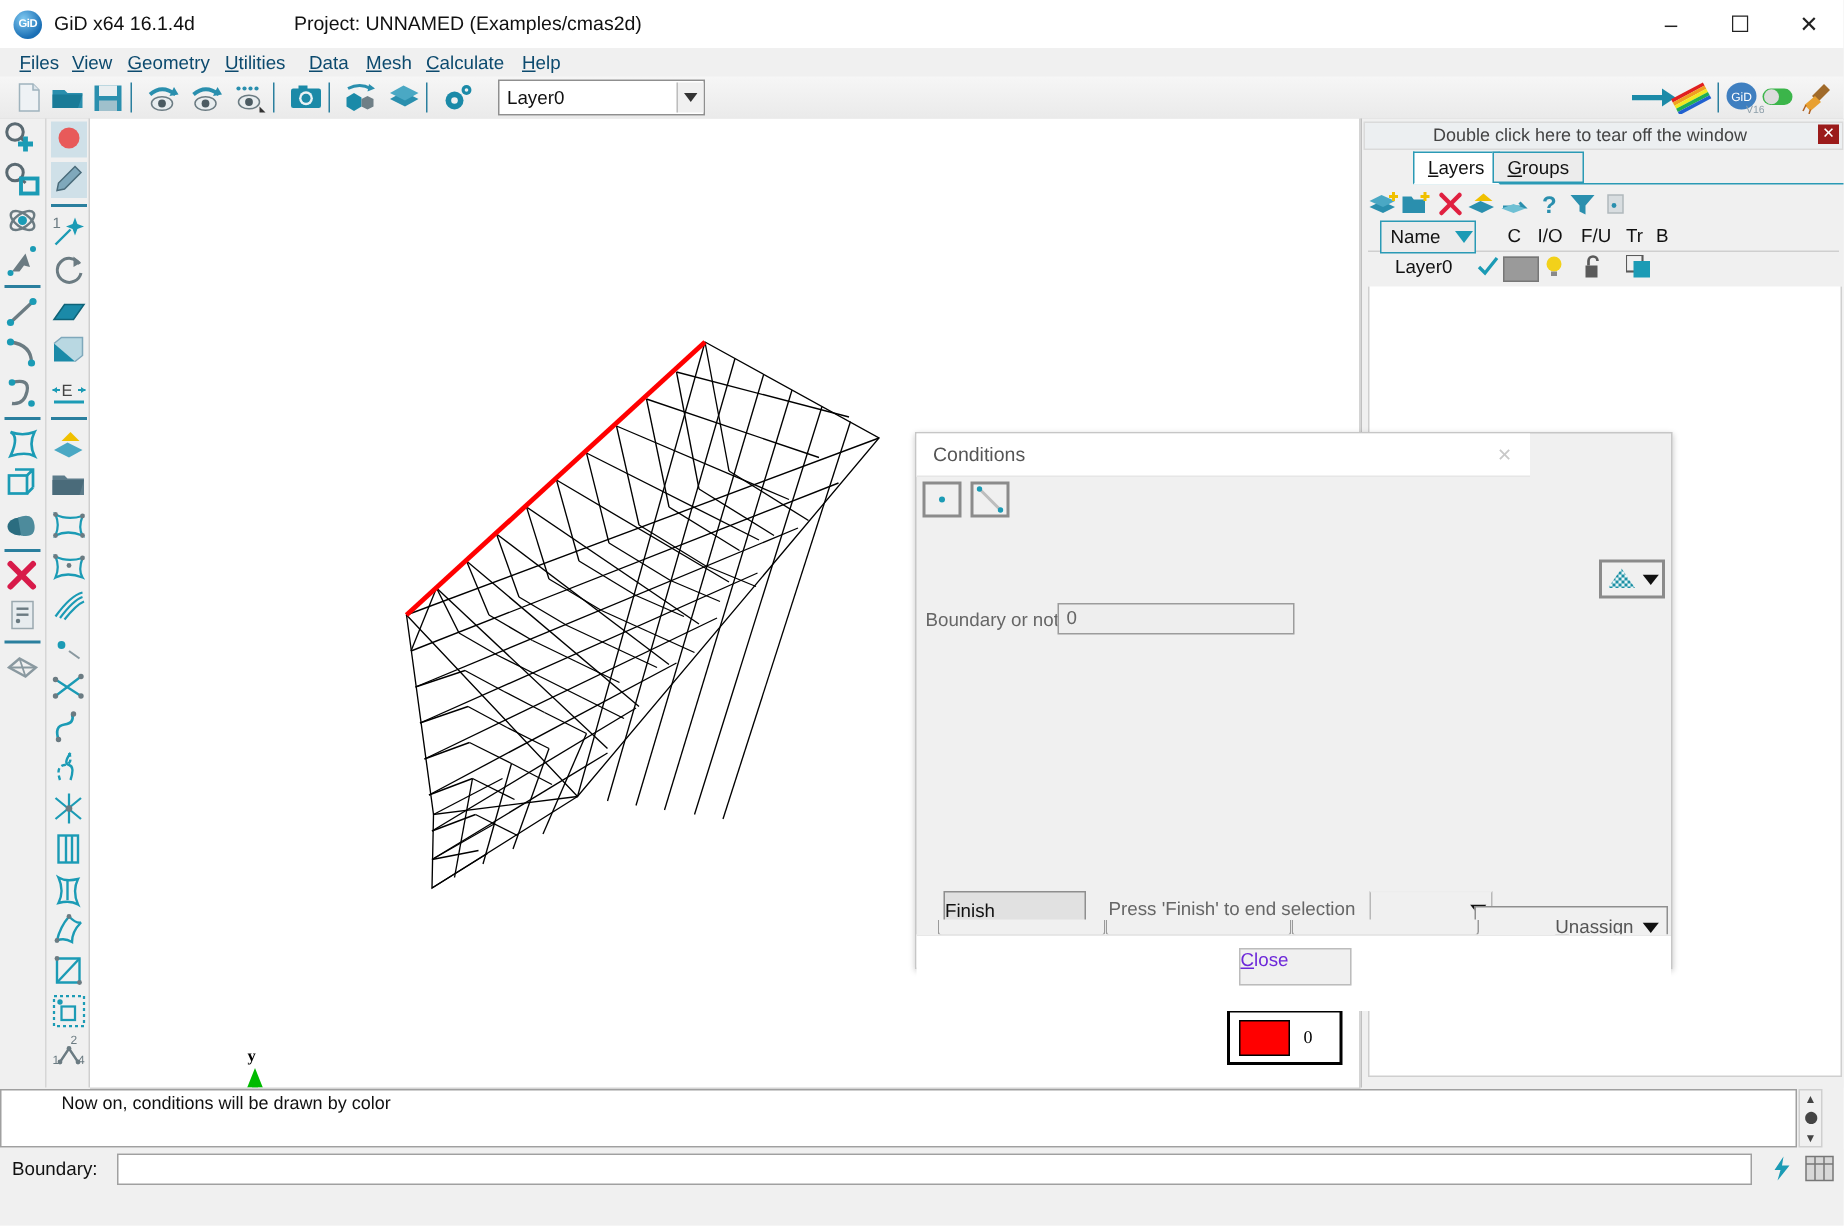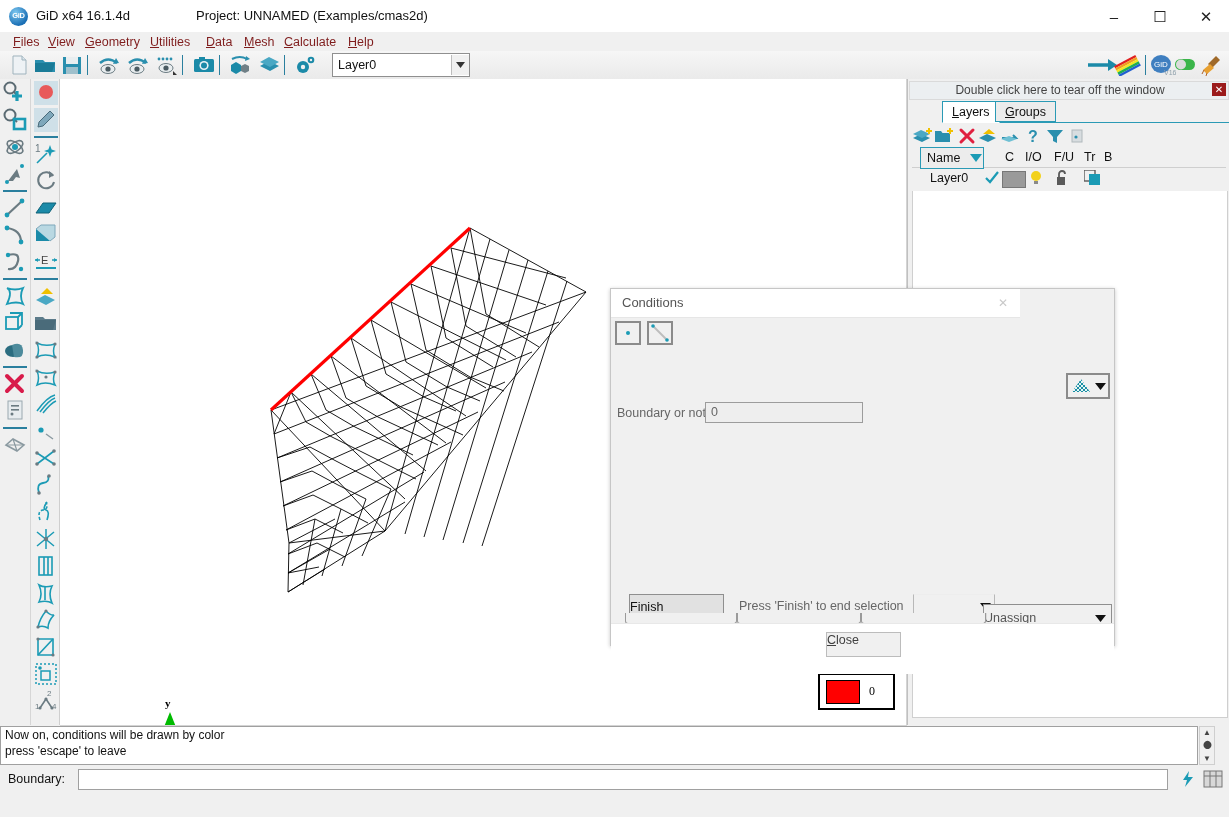--- a/index.html
+++ b/index.html
@@ -19,21 +19,21 @@
   .title-logo span{position:absolute;left:0;top:4px;width:19px;text-align:center;
     font-size:7.5px;color:#fff;font-weight:bold;letter-spacing:-0.3px;}
   .title-app{position:absolute;left:36px;top:8px;font-size:13px;color:#111;}
   .title-project{position:absolute;left:196px;top:8px;font-size:13px;color:#111;}
   .winbtns{position:absolute;right:0;top:0;height:32px;display:flex;}
   .winbtn{width:46px;height:32px;display:flex;align-items:center;justify-content:center;
     font-size:15px;color:#222;line-height:1;}
 
   
   .menubar{position:absolute;left:0;top:32px;width:1229px;height:19px;background:#f0f0f0;}
-  .menuitem{position:absolute;top:2px;font-size:12.5px;color:#7f1d1d;padding:1px 5px;}
+  .menuitem{position:absolute;top:2px;font-size:12.5px;color:#0c4a6e;padding:1px 5px;}
   .menuitem u{text-decoration:underline;}
 
   
   .toolbar{position:absolute;left:0;top:51px;width:1229px;height:28px;
     background:linear-gradient(#f6f6f6,#eaeaea);border-bottom:1px solid #c8c8c8;}
   .tb-ico{position:absolute;top:3px;width:26px;height:22px;}
   .tb-sep{position:absolute;top:4px;width:1px;height:20px;background:#2a7f9e;}
   .layer-combo{position:absolute;left:332px;top:53px;width:136px;height:22px;
     background:#fff;border:1px solid #8f8f8f;display:flex;align-items:center;}
   .layer-combo .val{padding-left:5px;font-size:12.5px;color:#111;flex:1;}
@@ -106,35 +106,35 @@
   .dlg-greyzone{position:absolute;left:4px;top:114px;width:495px;height:166px;background:#f0f0f0;}
   .btn{background:#e1e1e1;border:1px solid #8f8f8f;font-size:12.5px;color:#111;
     display:flex;align-items:center;box-sizing:border-box;}
   .finishbtn{position:absolute;left:18px;top:277px;width:95px;height:25px;}
   .hintmsg{position:absolute;left:128px;top:282px;font-size:12.5px;color:#666;}
   .dlg-combo-blank{position:absolute;left:302px;top:277px;width:80px;height:23px;background:#f0f0f0;
     border:1px solid #b8b8b8;border-top-color:#ededed;}
   .dlg-combo-blank .arr{position:absolute;right:3px;top:4px;}
   .unassign{position:absolute;left:372px;top:287px;width:127px;height:26px;background:#f0f0f0;
     border:1px solid #8f8f8f;display:flex;align-items:center;}
-  .unassign .lbl{flex:1;text-align:left;font-size:12.5px;color:#555;}
+  .unassign .lbl{flex:1;text-align:right;font-size:12.5px;color:#555;}
   .unassign .arr{width:22px;display:flex;align-items:center;justify-content:center;}
   .dlg-tabs-deco{position:absolute;left:4px;top:296px;width:495px;height:10px;}
   .dlg-tabs-deco i{position:absolute;top:0;height:10px;border:1px solid #9a9a9a;
     border-top:none;border-radius:0 0 3px 3px;display:block;background:#f0f0f0;}
   .dlg-footer{position:absolute;left:0;top:306px;width:503px;height:50px;background:#fff;
     border-top:1px solid #e8e8e8;}
   .closebtn{position:absolute;left:215px;top:8px;width:73px;height:23px;background:#f0f0f0;
     border:1px solid #bcbcbc;}
-  .closebtn span{font-size:12.5px;color:#404040;}
+  .closebtn span{font-size:12.5px;color:#6d28d9;}
 
   
   .msgarea{position:absolute;left:0;top:726px;width:1198px;height:39px;background:#fff;
     border:1px solid #a0a0a0;box-sizing:border-box;}
-  .msgarea div{font-size:12px;color:#111;padding-left:4px;line-height:16px;}
+  .msgarea div{font-size:12px;color:#111;padding-left:4px;line-height:16px;margin-left:36px;}
   .msg-scroll{position:absolute;left:1199px;top:726px;width:16px;height:39px;background:#f0f0f0;
     border:1px solid #cfcfcf;box-sizing:border-box;}
   .msg-scroll .a{position:absolute;left:3px;font-size:8px;color:#444;}
   .cmdrow{position:absolute;left:0;top:766px;width:1229px;height:27px;background:#f0f0f0;}
   .cmdlabel{position:absolute;left:8px;top:6px;font-size:12.5px;}
   .cmdinput{position:absolute;left:78px;top:3px;width:1090px;height:21px;background:#fff;
     border:1px solid #a0a0a0;box-sizing:border-box;}
   .cmdico{position:absolute;top:3px;width:22px;height:21px;}
   .statusbar{position:absolute;left:0;top:793px;width:1229px;height:24px;background:#f0f0f0;
     border-top:1px solid #d2d2d2;}
@@ -898,21 +898,20 @@
       <div class="dlg-footer">
         <div class="closebtn">
           <span><u>C</u>lose</span>
         </div>
       </div>
     </div>
   </div>
 
   <div class="msgarea">
     <div>Now on, conditions will be drawn by color</div>
-    <div>press 'escape' to leave</div>
   </div>
   <div class="msg-scroll">
     <div class="a" style="top:1px">▲</div>
     <div class="a" style="top:13px">⬤</div>
     <div class="a" style="top:27px">▼</div>
   </div>
 
   <div class="cmdrow">
     <div class="cmdlabel">Boundary:</div>
     <div class="cmdinput" title=""></div>

